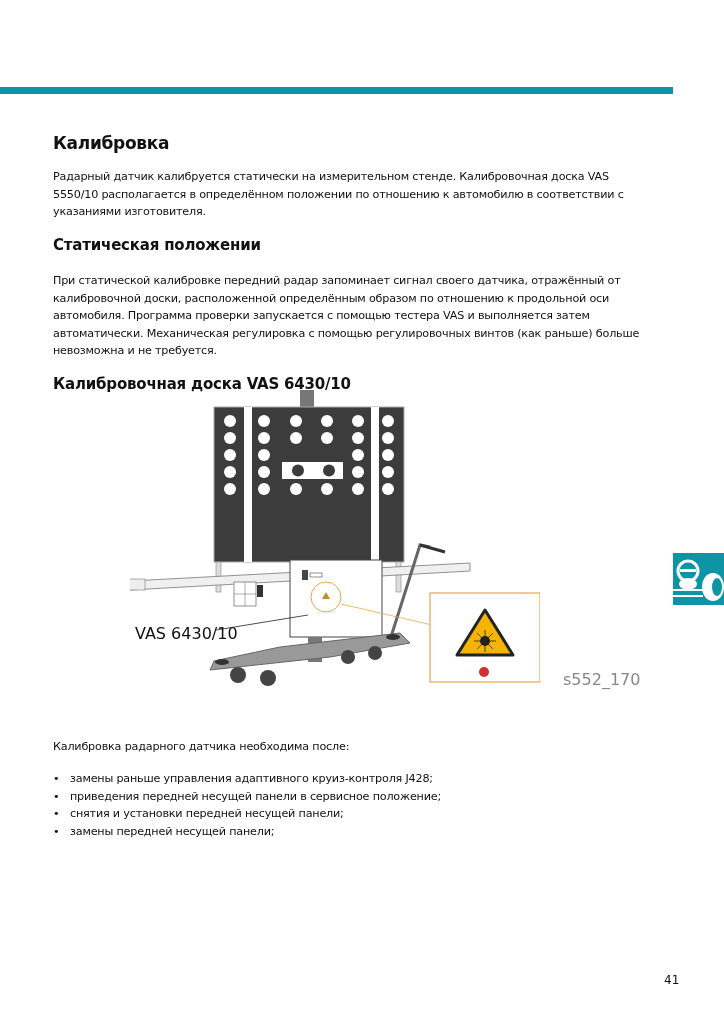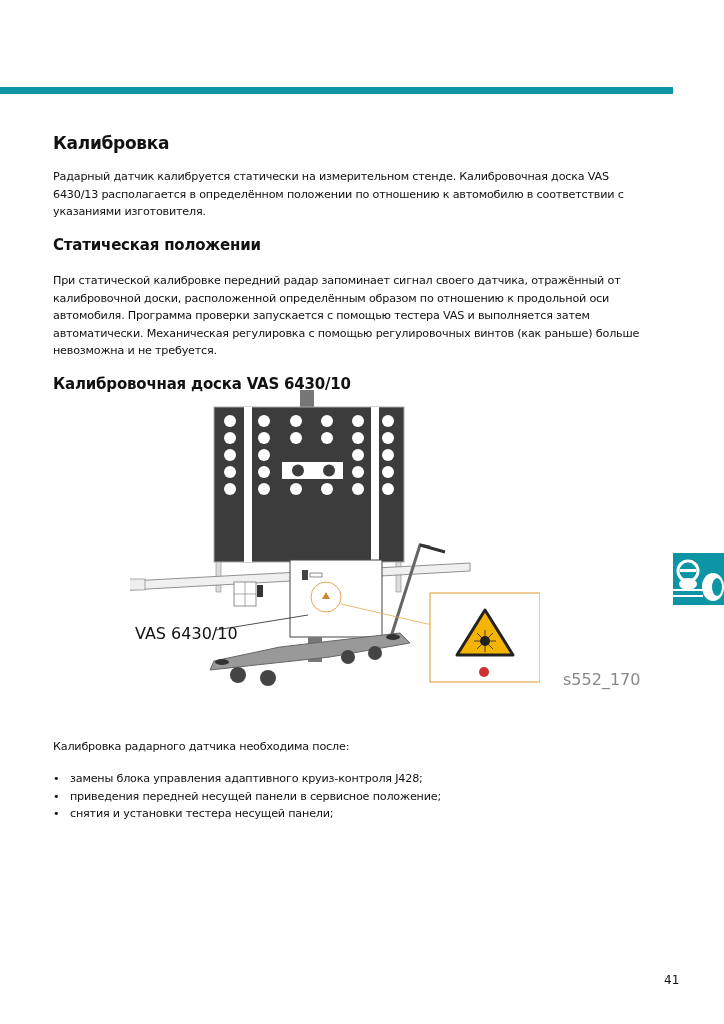--- a/index.html
+++ b/index.html
@@ -21,21 +21,21 @@
   ul.bullets li::before { content:"•"; position:absolute; left:0; top:0; }
   .side-tab { position:absolute; left:673px; top:553px; width:51px; height:52px; background:#0e95a5; }
   .page-num { position:absolute; left:664px; top:973px; font-size:12px; }
 </style>
 </head>
 <body>
 
 <div class="topbar"></div>
 
 <div class="h1">Калибровка</div>
-<div class="para p1">Радарный датчик калибруется статически на измерительном стенде. Калибровочная доска VAS 6430/13 располагается в определённом положении по отношению к автомобилю в соответствии с указаниями изготовителя.</div>
+<div class="para p1">Радарный датчик калибруется статически на измерительном стенде. Калибровочная доска VAS 5550/10 располагается в определённом положении по отношению к автомобилю в соответствии с указаниями изготовителя.</div>
 
 <div class="h2">Статическая положении</div>
 <div class="para p2">При статической калибровке передний радар запоминает сигнал своего датчика, отражённый от калибровочной доски, расположенной определённым образом по отношению к продольной оси автомобиля. Программа проверки запускается с помощью тестера VAS и выполняется затем автоматически. Механическая регулировка с помощью регулировочных винтов (как раньше) больше невозможна и не требуется.</div>
 
 <div class="fig-title">Калибровочная доска VAS 6430/10</div>
 
 <svg class="figure" viewBox="0 0 410 310" xmlns="http://www.w3.org/2000/svg">
 
   <rect x="170" y="5" width="14" height="20" fill="#777"></rect>
 
@@ -121,23 +121,24 @@
     <line x1="363" y1="248" x2="347" y2="264"></line>
   </g>
   <circle cx="354" cy="287" r="5" fill="#d03030"></circle>
 </svg>
 
 <div class="fig-label">VAS 6430/10</div>
 <div class="fig-code">s552_170</div>
 
 <div class="para intro">Калибровка радарного датчика необходима после:</div>
 <ul class="bullets">
-  <li>замены блока управления адаптивного круиз-контроля J428;</li>
+  <li>замены раньше управления адаптивного круиз-контроля J428;</li>
   <li>приведения передней несущей панели в сервисное положение;</li>
-  <li>снятия и установки тестера несущей панели;</li>
+  <li>снятия и установки передней несущей панели;</li>
+  <li>замены передней несущей панели;</li>
 </ul>
 
 <div class="side-tab">
   <svg width="51" height="52" viewBox="0 0 51 52">
     <circle cx="15" cy="18" r="10" fill="none" stroke="#fff" stroke-width="3"></circle>
     <rect x="7" y="16" width="16" height="3" fill="#fff"></rect>
     <ellipse cx="15" cy="31" rx="9" ry="6" fill="#fff"></ellipse>
     <rect x="0" y="36" width="30" height="2" fill="#fff"></rect>
     <rect x="0" y="42" width="30" height="2" fill="#fff"></rect>
     <ellipse cx="40" cy="34" rx="11" ry="14" fill="#fff"></ellipse>

